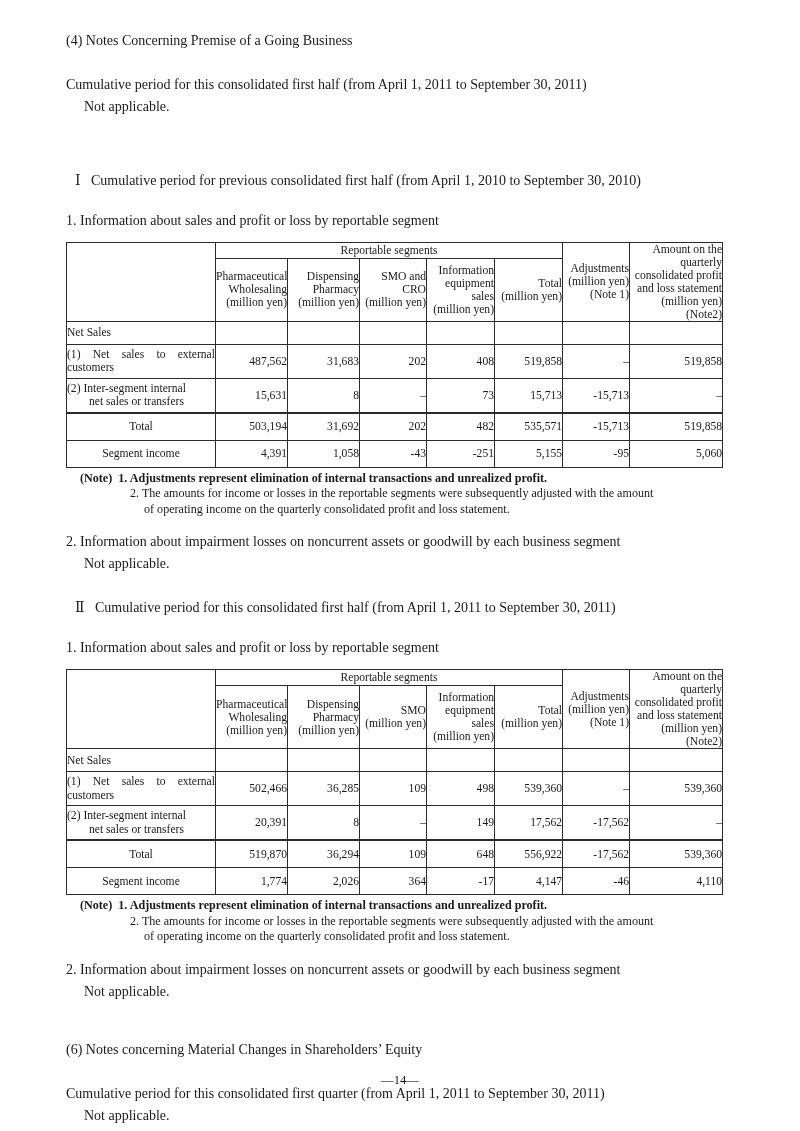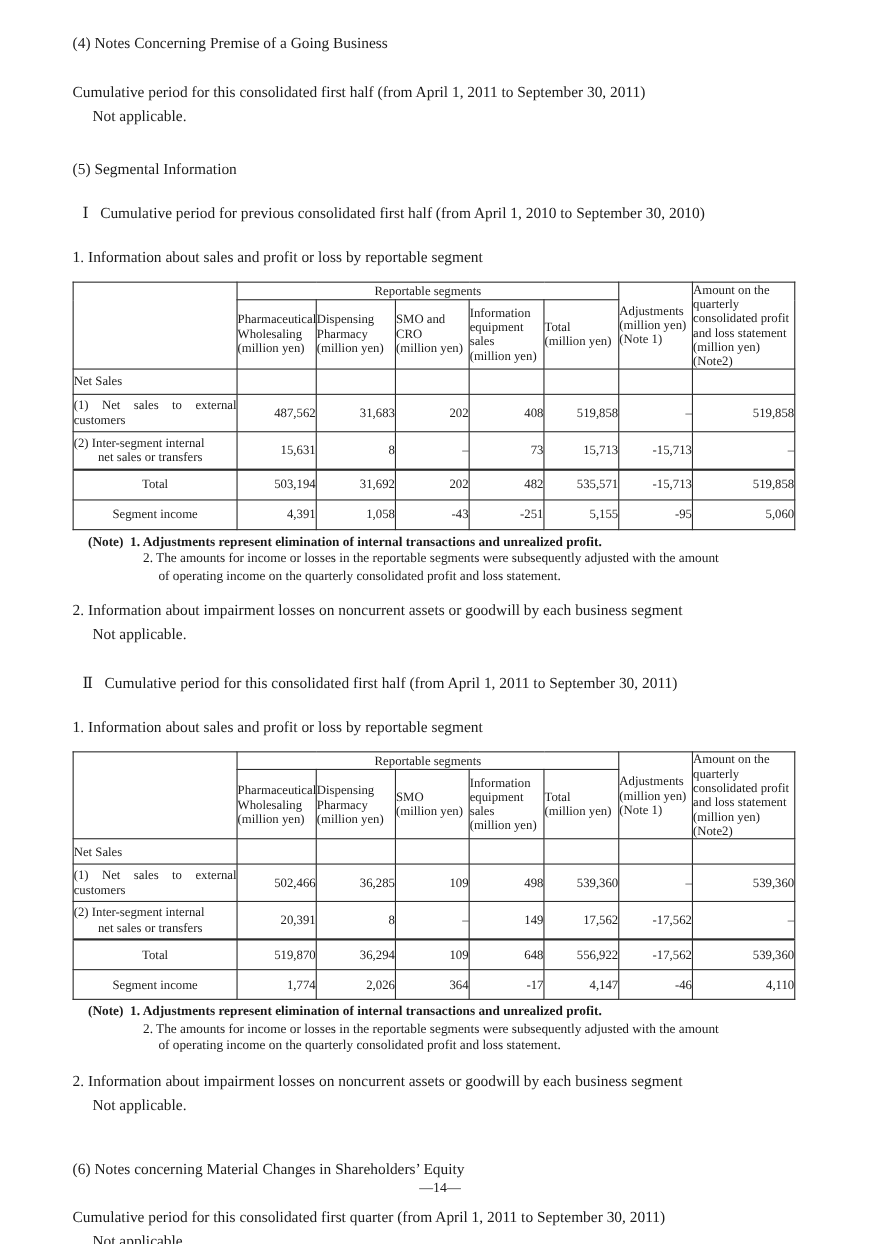--- a/index.html
+++ b/index.html
@@ -68,21 +68,21 @@
   col.c-seg4  { width: 68px; }
   col.c-total { width: 68px; }
   col.c-adj   { width: 67px; }
   col.c-amt   { width: 93px; }
   .hdr-group {
     height: 15px;
     line-height: 15px;
     text-align: center;
   }
   .hdr-col {
-    text-align: left;
+    text-align: right;
     padding: 3px 2px 4px 2px;
   }
   .hdr-col .ln { display: block; }
 
   .cell-num {
     text-align: right;
     padding-right: 6px;
     white-space: nowrap;
   }
   .cell-center {
@@ -147,21 +147,20 @@
   <div class="content">
 
     <div class="para">(4) Notes Concerning Premise of a Going Business</div>
     <div class="sp-30"></div>
     <div class="para">Cumulative period for this consolidated first half (from April 1, 2011 to September 30, 2011)</div>
     <div class="sp-8"></div>
     <div class="para indent-sm">Not applicable.</div>
 
     <div class="sp-34"></div>
 
-    <div class="para">(5) Segmental Information</div>
     <div class="sp-26"></div>
     <div class="para indent-roman">
       <span>Ⅰ</span>&nbsp;&nbsp;&nbsp;<span>Cumulative period for previous consolidated first half (from April 1, 2010 to September 30, 2010)</span>
     </div>
     <div class="sp-26"></div>
     <div class="para">1. Information about sales and profit or loss by reportable segment</div>
 
     <div class="sp-14"></div>
 
     <table class="seg">

